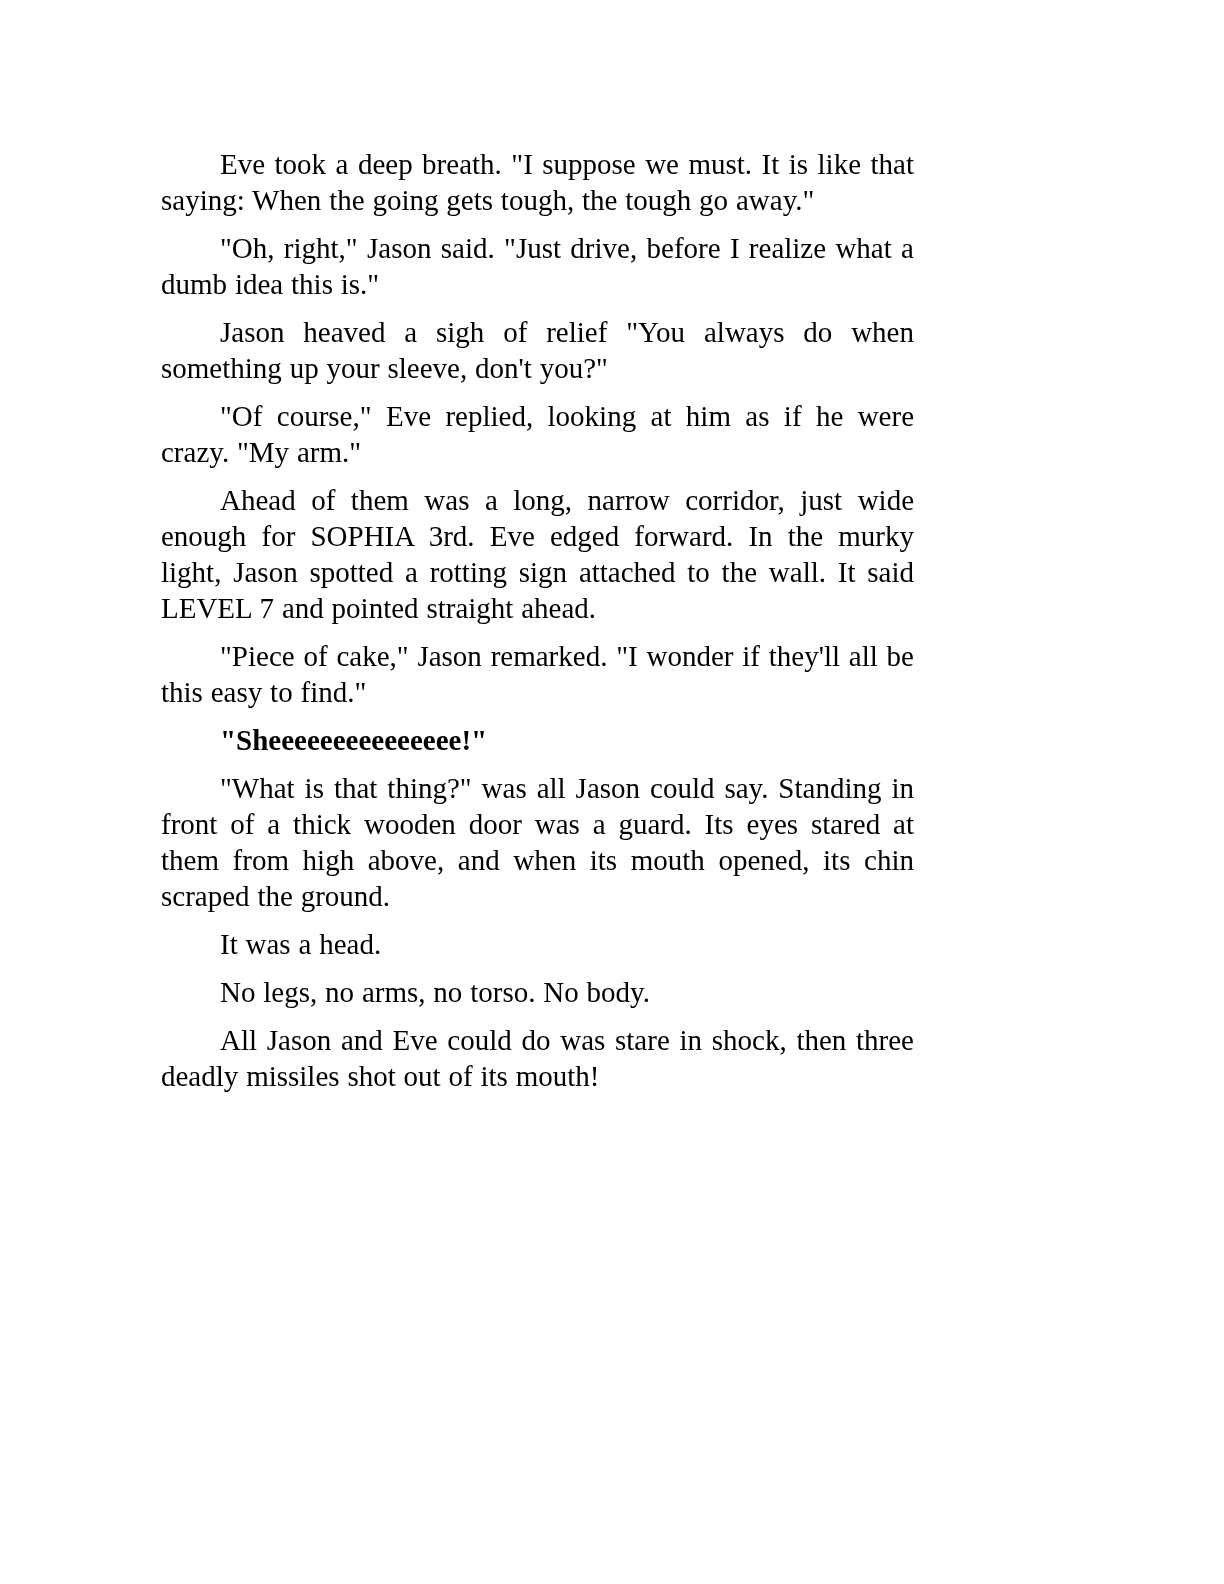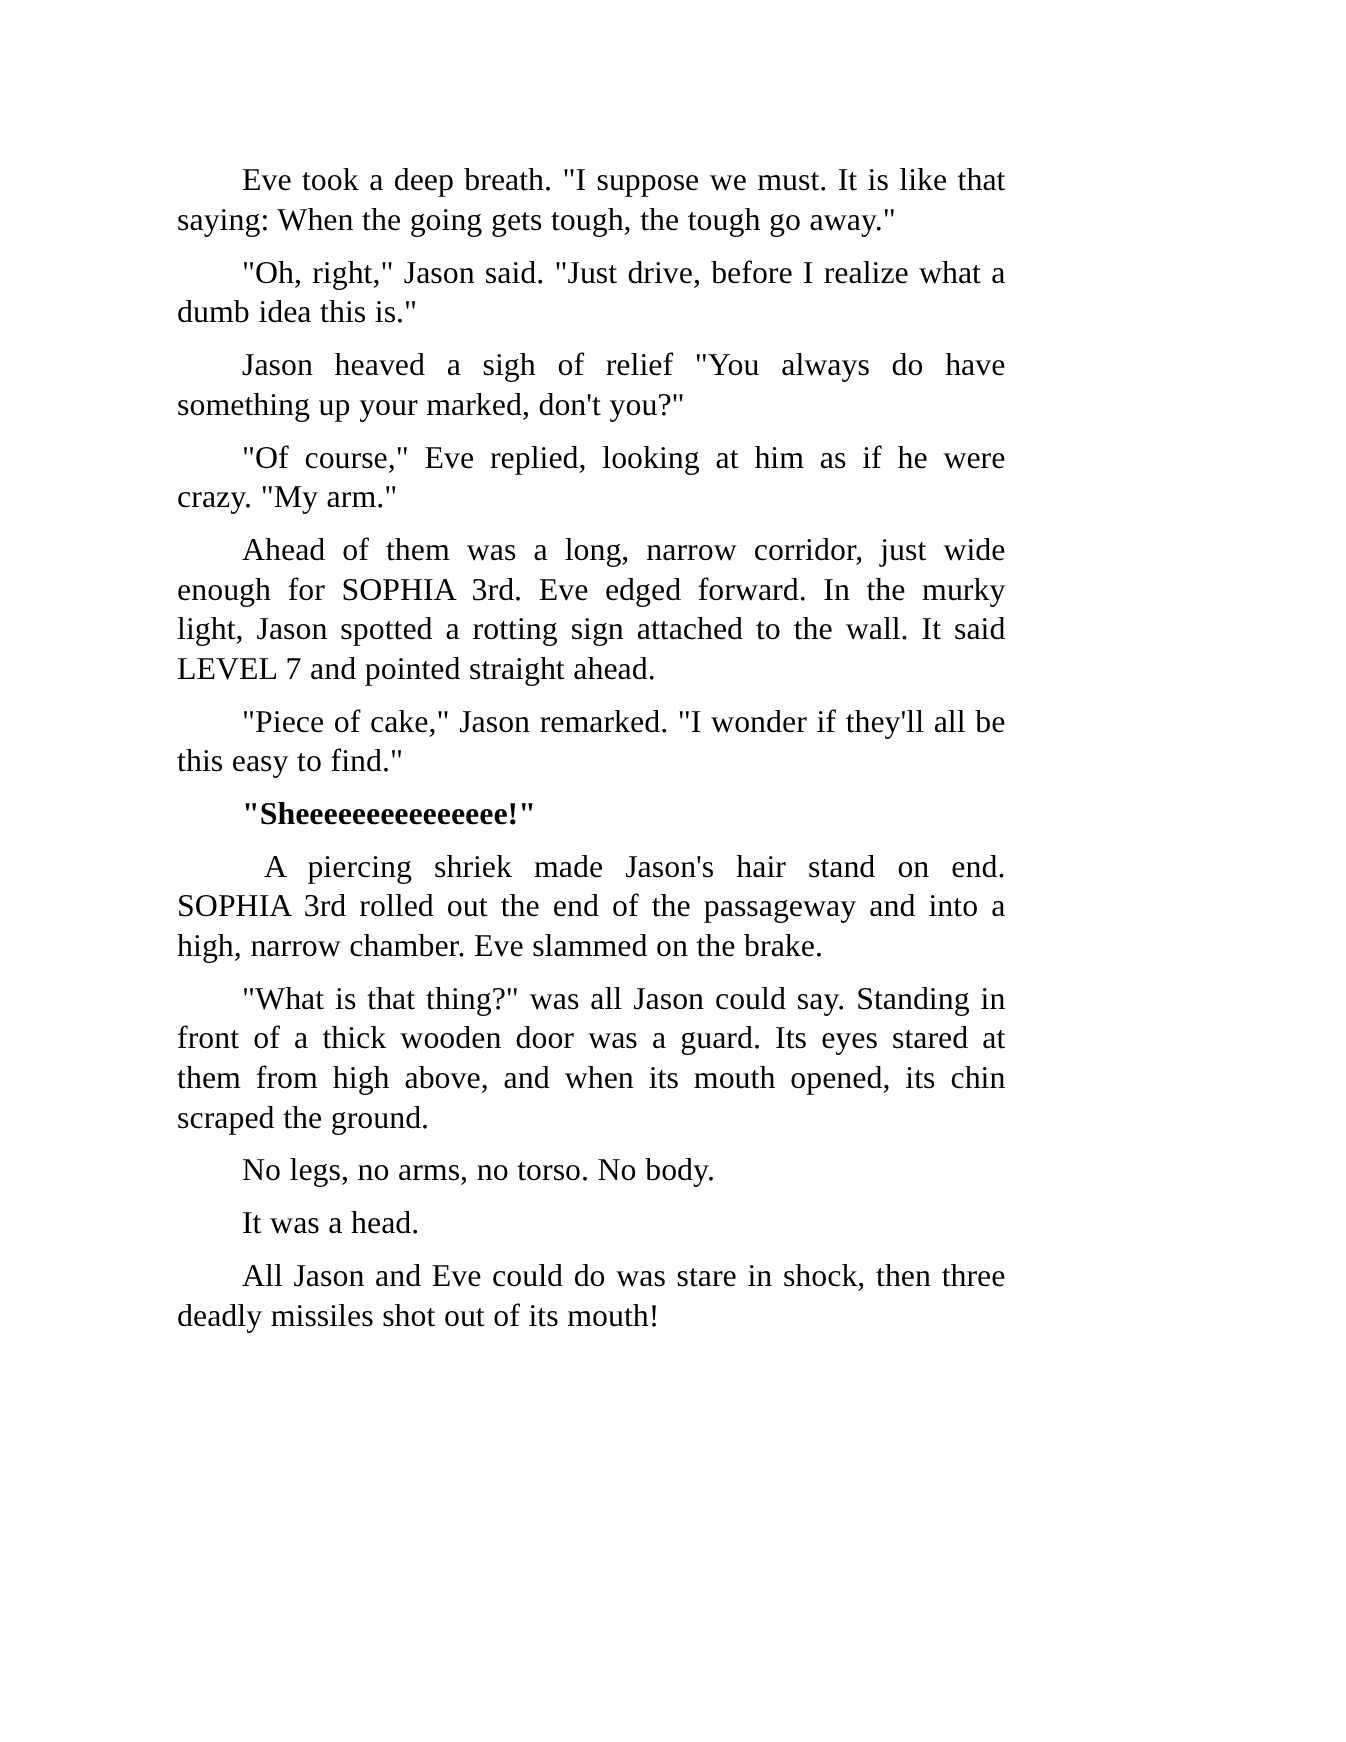--- a/index.html
+++ b/index.html
@@ -29,23 +29,22 @@
   .para.bold {
     font-weight: bold;
   }
 </style>
 </head>
 <body>
 
 <div class="page">
   <p class="para">Eve took a deep breath. "I suppose we must. It is like that saying: When the going gets tough, the tough go away."</p>
   <p class="para">"Oh, right," Jason said. "Just drive, before I realize what a dumb idea this is."</p>
-  <p class="para">Jason heaved a sigh of relief "You always do have something up your marked, don't you?"</p>
+  <p class="para">Jason heaved a sigh of relief "You always do when something up your sleeve, don't you?"</p>
   <p class="para">"Of course," Eve replied, looking at him as if he were crazy. "My arm."</p>
   <p class="para">Ahead of them was a long, narrow corridor, just wide enough for SOPHIA 3rd. Eve edged forward. In the murky light, Jason spotted a rotting sign attached to the wall. It said LEVEL 7 and pointed straight ahead.</p>
   <p class="para">"Piece of cake," Jason remarked. "I wonder if they'll all be this easy to find."</p>
   <p class="para bold">"Sheeeeeeeeeeeeeee!"</p>
-  <p class="para">&nbsp;A piercing shriek made Jason's hair stand on end. SOPHIA 3rd rolled out the end of the passageway and into a high, narrow chamber. Eve slammed on the brake.</p>
   <p class="para">"What is that thing?" was all Jason could say. Standing in front of a thick wooden door was a guard. Its eyes stared at them from high above, and when its mouth opened, its chin scraped the ground.</p>
+  <p class="para">It was a head.</p>
   <p class="para">No legs, no arms, no torso. No body.</p>
-  <p class="para">It was a head.</p>
   <p class="para">All Jason and Eve could do was stare in shock, then three deadly missiles shot out of its mouth!</p>
 </div>
 
 </body></html>

